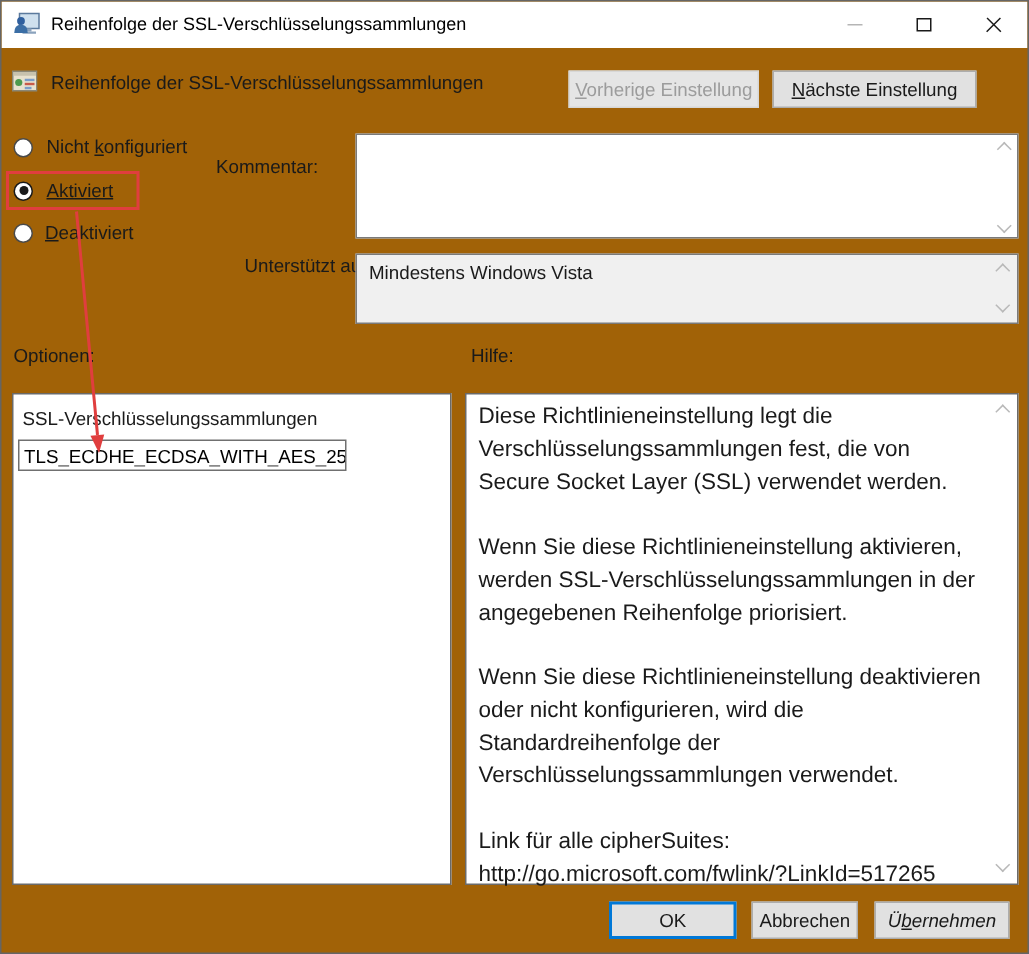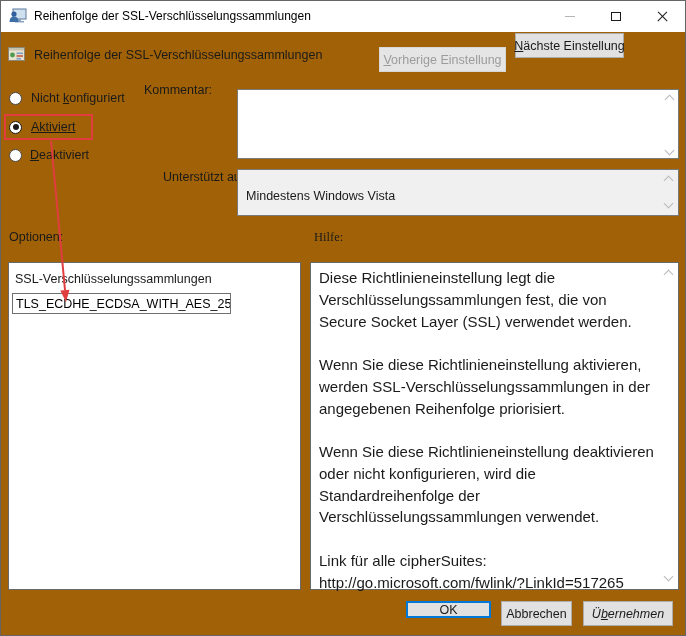--- a/index.html
+++ b/index.html
@@ -30,47 +30,47 @@
   .header-title{ position:absolute; left:33px; top:47px; font-size:12.5px; white-space:nowrap; }
 
   .btn{
     display:flex; align-items:center; justify-content:center;
     background:#e1e1e1; border:1px solid #adadad;
     font-family:"Liberation Sans", sans-serif; font-size:12.5px; color:#1a1a1a;
     white-space:nowrap; cursor:default;
   }
   .btn-prev{ position:absolute; left:378px; top:46px; width:127px; height:25px;
     background:#e5e5e5; border-color:#d7d7d7; color:#9c9c9c; }
-  .btn-next{ position:absolute; left:514px; top:32px; width:109px; height:25px; }
+  .btn-next{ position:absolute; left:514px; top:46px; width:136px; height:25px; }
 
   
   .radio-row{ position:absolute; left:8px; display:flex; align-items:center; gap:9px;
     font-size:12.5px; white-space:nowrap; }
   .radio-row.r1{ top:90px; } .radio-row.r2{ top:119px; } .radio-row.r3{ top:147px;gap:8px; }
   .radio-circle{ width:13px; height:13px; border-radius:50%; background:#ffffff;
     border:1px solid #4a4a4a; position:relative; flex:0 0 auto; }
   .radio-circle.on{ border-color:#1a1a1a; }
   .radio-circle.on::after{ content:""; position:absolute; left:2.5px; top:2.5px;
     width:6px; height:6px; border-radius:50%; background:#1a1a1a; }
   .accel{ text-decoration:underline; }
 
   
   .lbl{ position:absolute; font-size:12.5px; white-space:nowrap; }
-  .lbl-comment{ left:143px; top:82px; }
+  .lbl-comment{ left:143px; top:103px; }
   .lbl-supported{ left:143px; top:169px;margin-left:19px; }
   .lbl-options{ left:8px; top:229px; }
-  .lbl-help{ left:313px; top:229px;font-family:Liberation Serif, serif; }
+  .lbl-help{ left:313px; top:229px; }
 
   
   .comment-box{ position:absolute; left:236px; top:88px; width:442px; height:70px;
     background:#ffffff; border:1px solid #7a7a7a; resize:none; outline:none;
     font-family:"Liberation Sans", sans-serif; font-size:12.5px; padding:3px 20px 3px 6px; }
   .supported-box{ position:absolute; left:236px; top:168px; width:442px; height:47px;
     background:#f0f0f0; border:1px solid #7a7a7a; font-size:12.5px; }
-  .supported-box .val{ position:absolute; left:8px; top:19px; white-space:nowrap;text-align:center; }
+  .supported-box .val{ position:absolute; left:8px; top:5px; white-space:nowrap;text-align:center; }
 
   .chev{ position:absolute; width:7px; height:7px;
     border-right:1.6px solid #b9b9b9; border-bottom:1.6px solid #b9b9b9; }
   .chev.up{ transform:rotate(-135deg); }
   .chev.down{ transform:rotate(45deg); }
 
   
   .options-panel{ position:absolute; left:7px; top:261px; width:293px; height:328px;
     background:#ffffff; border:1px solid #6a6a6a; }
   .field-label{ position:absolute; left:6px; top:9px; font-size:12.5px; white-space:nowrap; }
@@ -78,21 +78,21 @@
     border:1px solid #707070; background:#fff; font-family:"Liberation Sans", sans-serif;
     font-size:12.5px; padding:0 0 0 3px; outline:none; white-space:nowrap; overflow:hidden; }
 
   
   .help-panel{ position:absolute; left:309px; top:261px; width:369px; height:328px;
     background:#ffffff; border:1px solid #6a6a6a; }
   .help-text{ position:absolute; left:8px; top:4px; width:338px;
     font-size:15px; line-height:1.45; white-space:pre-line; }
 
   
-  .btn-ok{ position:absolute; left:405px; top:600px; width:85px; height:17px;
+  .btn-ok{ position:absolute; left:405px; top:600px; width:85px; height:25px;
     border:2px solid #0078d7; }
   .btn-cancel{ position:absolute; left:500px; top:600px; width:71px; height:25px; }
   .btn-apply{ position:absolute; left:582px; top:600px; width:90px; height:25px;font-style:italic; }
 
   
   .annotation-box{ position:absolute; left:3px; top:113px; width:89px; height:26px;
     border:2px solid #e03e3e; pointer-events:none; }
   .annotation-arrow{ position:absolute; left:0; top:0; width:686px; height:636px;
     pointer-events:none; }
 </style>

